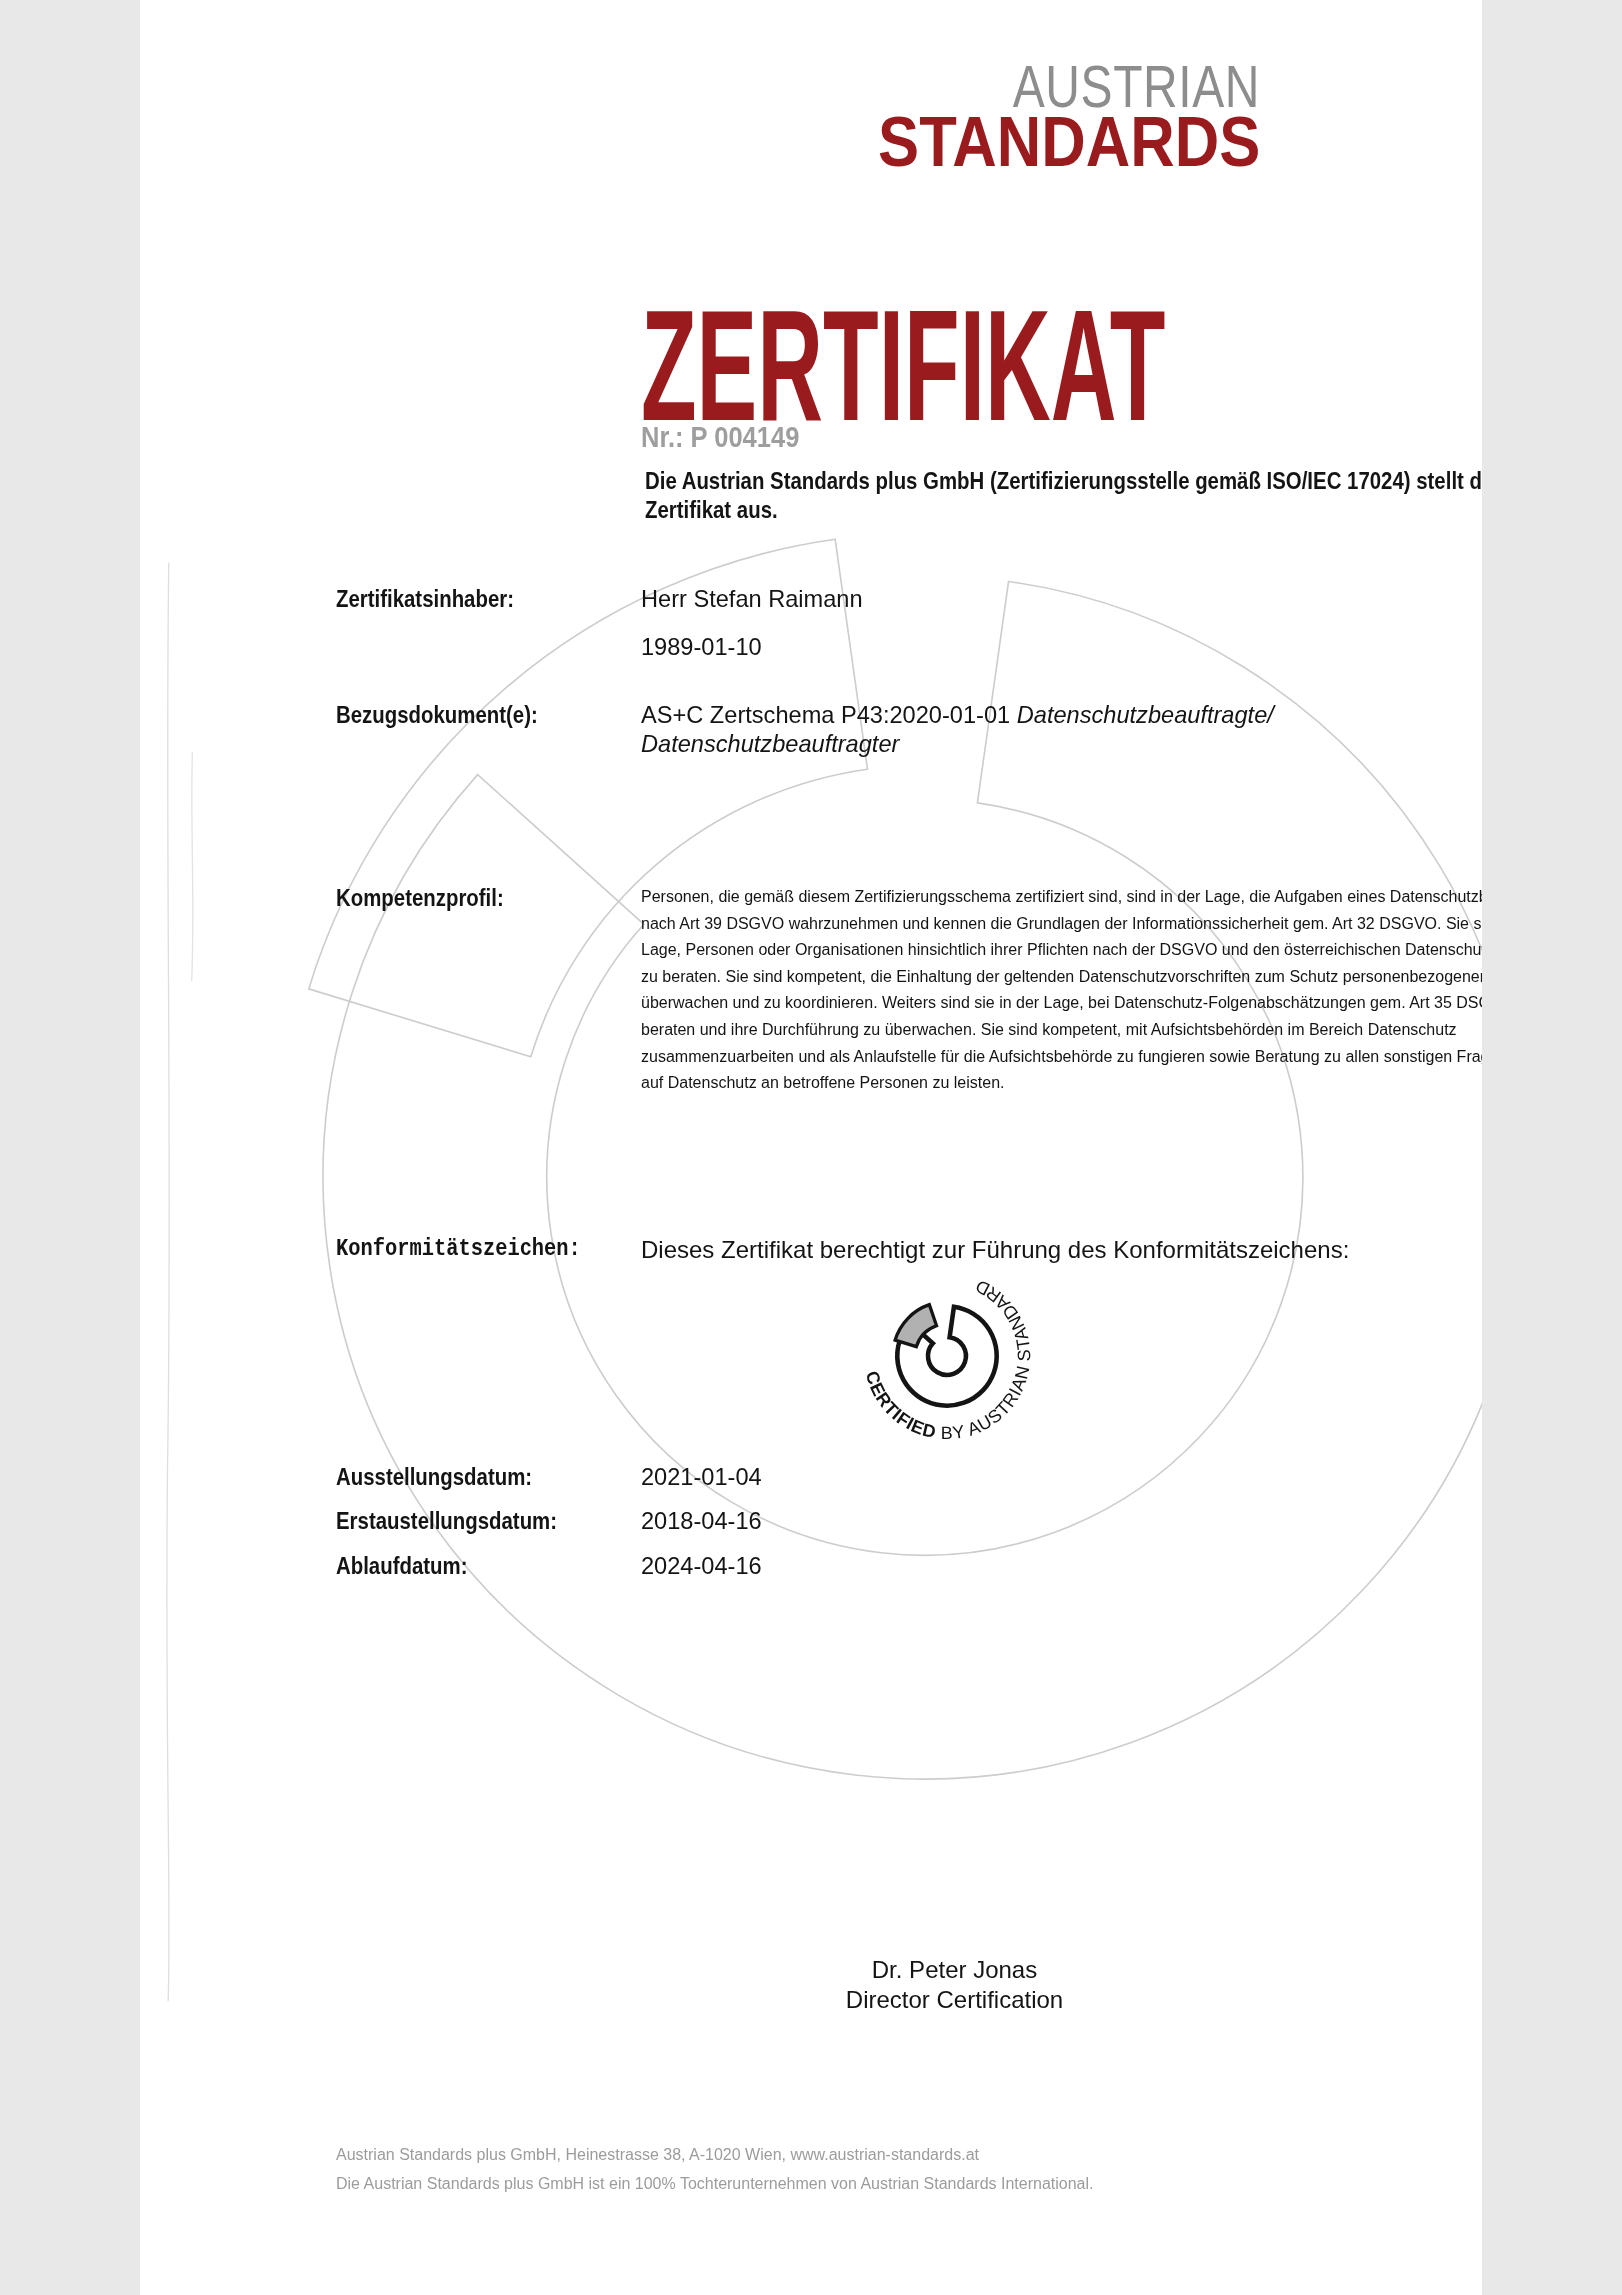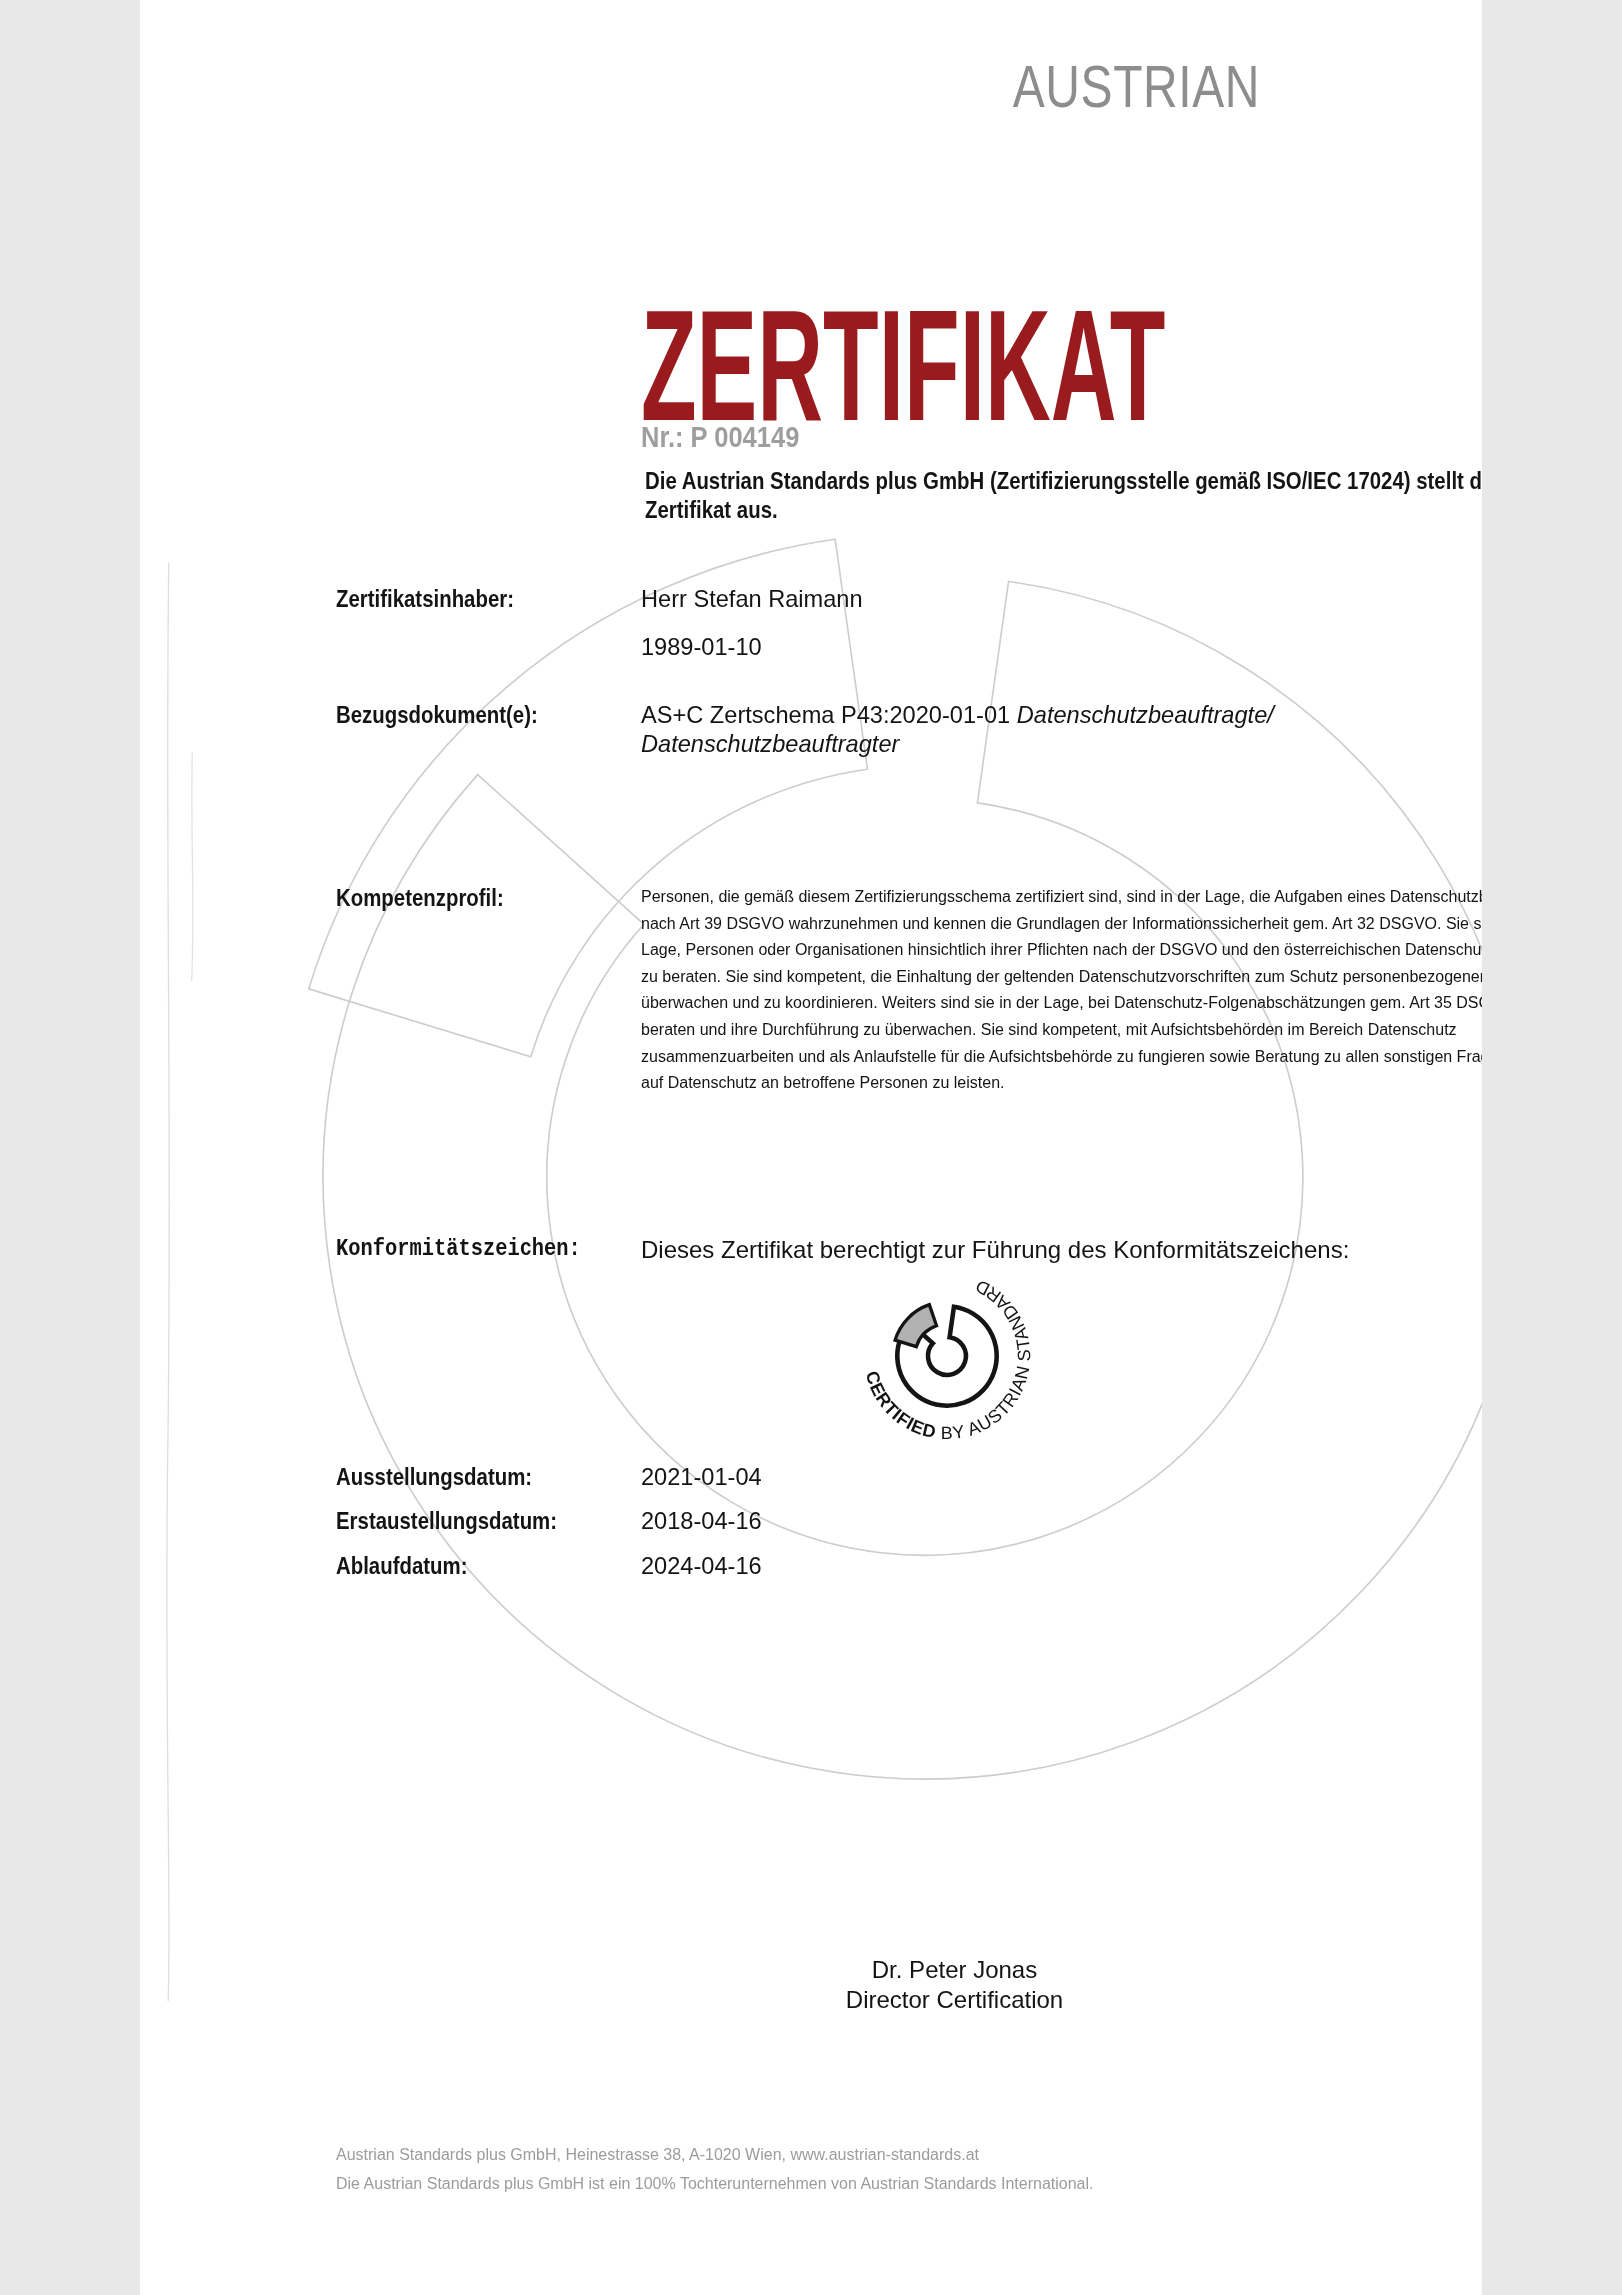--- a/index.html
+++ b/index.html
@@ -36,20 +36,23 @@
   <svg class="abs" style="left:0; top:0;" width="1622" height="2295" viewBox="0 0 2480 3509">
     <path id="wm-ring" fill="none" stroke="#cdcdcd" stroke-width="2.5" d="M1328.0 889.0 A920 920 0 1 1 516.3 1184.4 L770.5 1413.2 A578 578 0 1 0 1280.4 1227.6 Z"></path>
     <path id="wm-wedge" fill="none" stroke="#cdcdcd" stroke-width="2.5" d="M258.0 1512.0 A985 985 0 0 1 1062.9 824.6 L1112.3 1176.1 A630 630 0 0 0 597.5 1615.8 Z"></path>
     <path d="M44 860 C 38 1300, 50 1750, 42 2250 C 38 2650, 48 2920, 43 3060" fill="none" stroke="#dedede" stroke-width="2"></path>
     <path d="M80 1150 C 77 1270, 84 1380, 79 1500" fill="none" stroke="#e3e3e3" stroke-width="2"></path>
   </svg>
 
   <div class="abs" style="top:61px; right:222px; text-align:right;">
     <div>
       <span class="cond-r brand-line1" style="transform:scaleX(0.80);">AUSTRIAN</span>
+    </div>
+    <div>
+      <span class="cond-r brand-line2" style="transform:scaleX(0.88);">STANDARDS</span>
     </div>
   </div>
   <svg class="abs" style="left:1408px; top:65px;" width="128" height="128" viewBox="0 0 196 196">
     <path id="logo-ring" fill="#7a7a7a" d="M104.2 31.6 A66 66 0 1 1 46.0 52.8 L73.4 77.6 A29 29 0 1 0 99.0 68.3 Z"></path>
     <path id="logo-wedge" fill="#991b1e" d="M24.2 75.4 A74 74 0 0 1 70.9 27.0 L81.3 57.3 A42 42 0 0 0 54.8 84.7 Z"></path>
   </svg>
 
   <div class="abs" style="left:501px; top:287px;">
     <span class="cond doc-title" style="transform:scaleX(0.58);">ZERTIFIKAT</span>
   </div>

